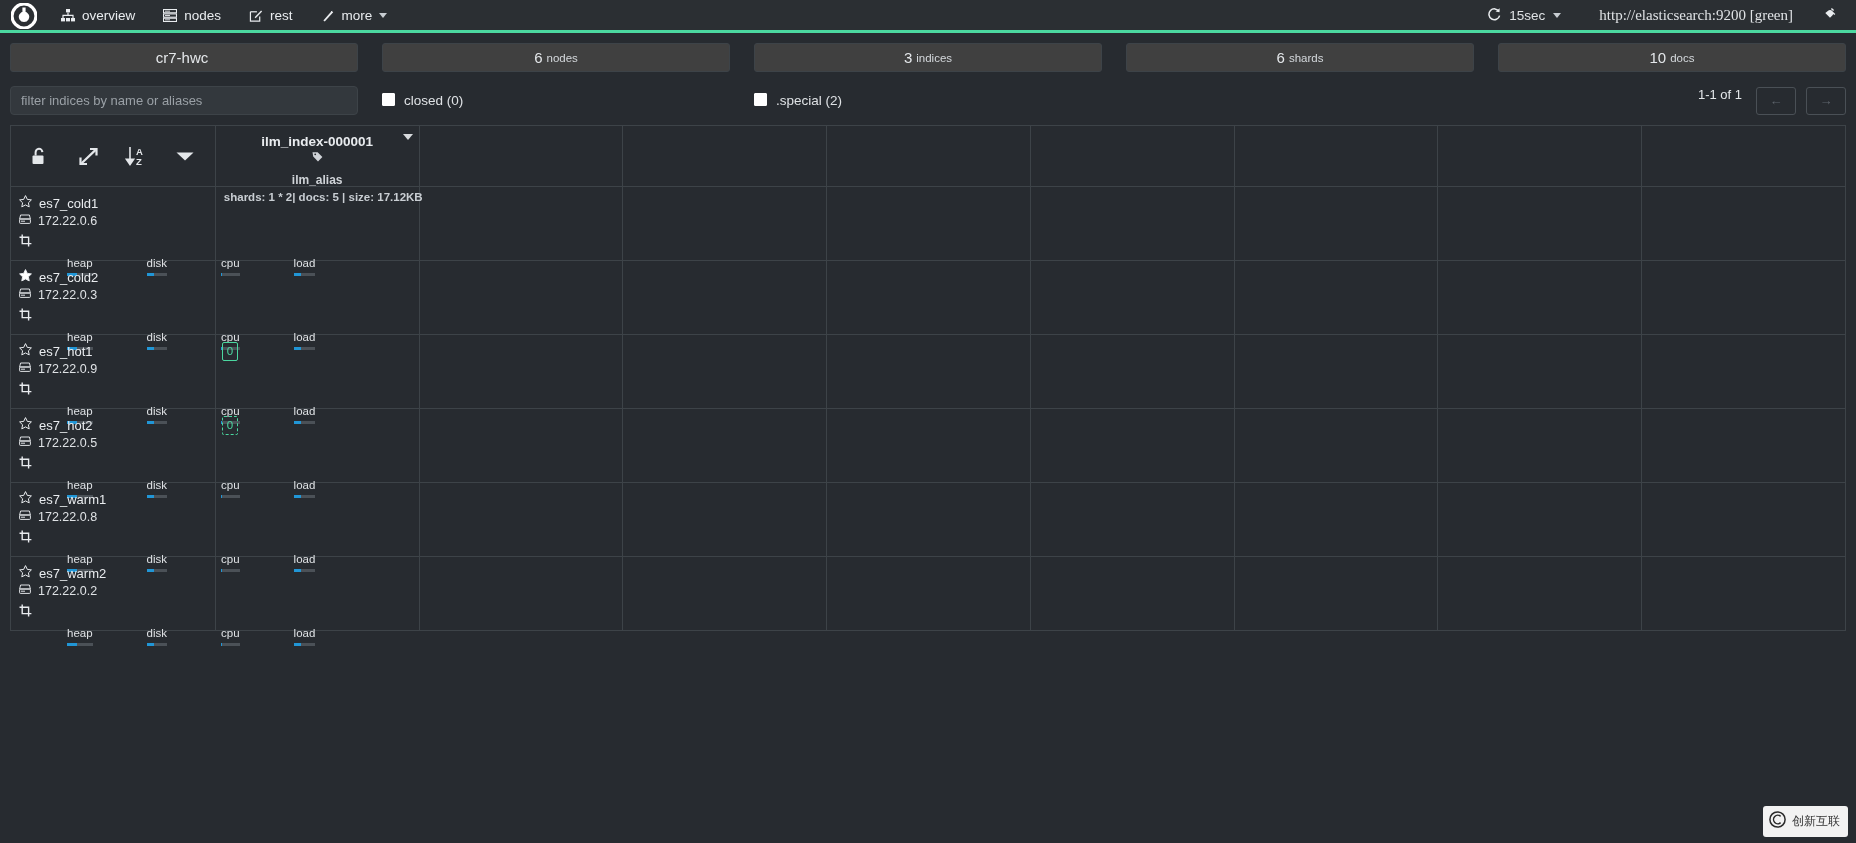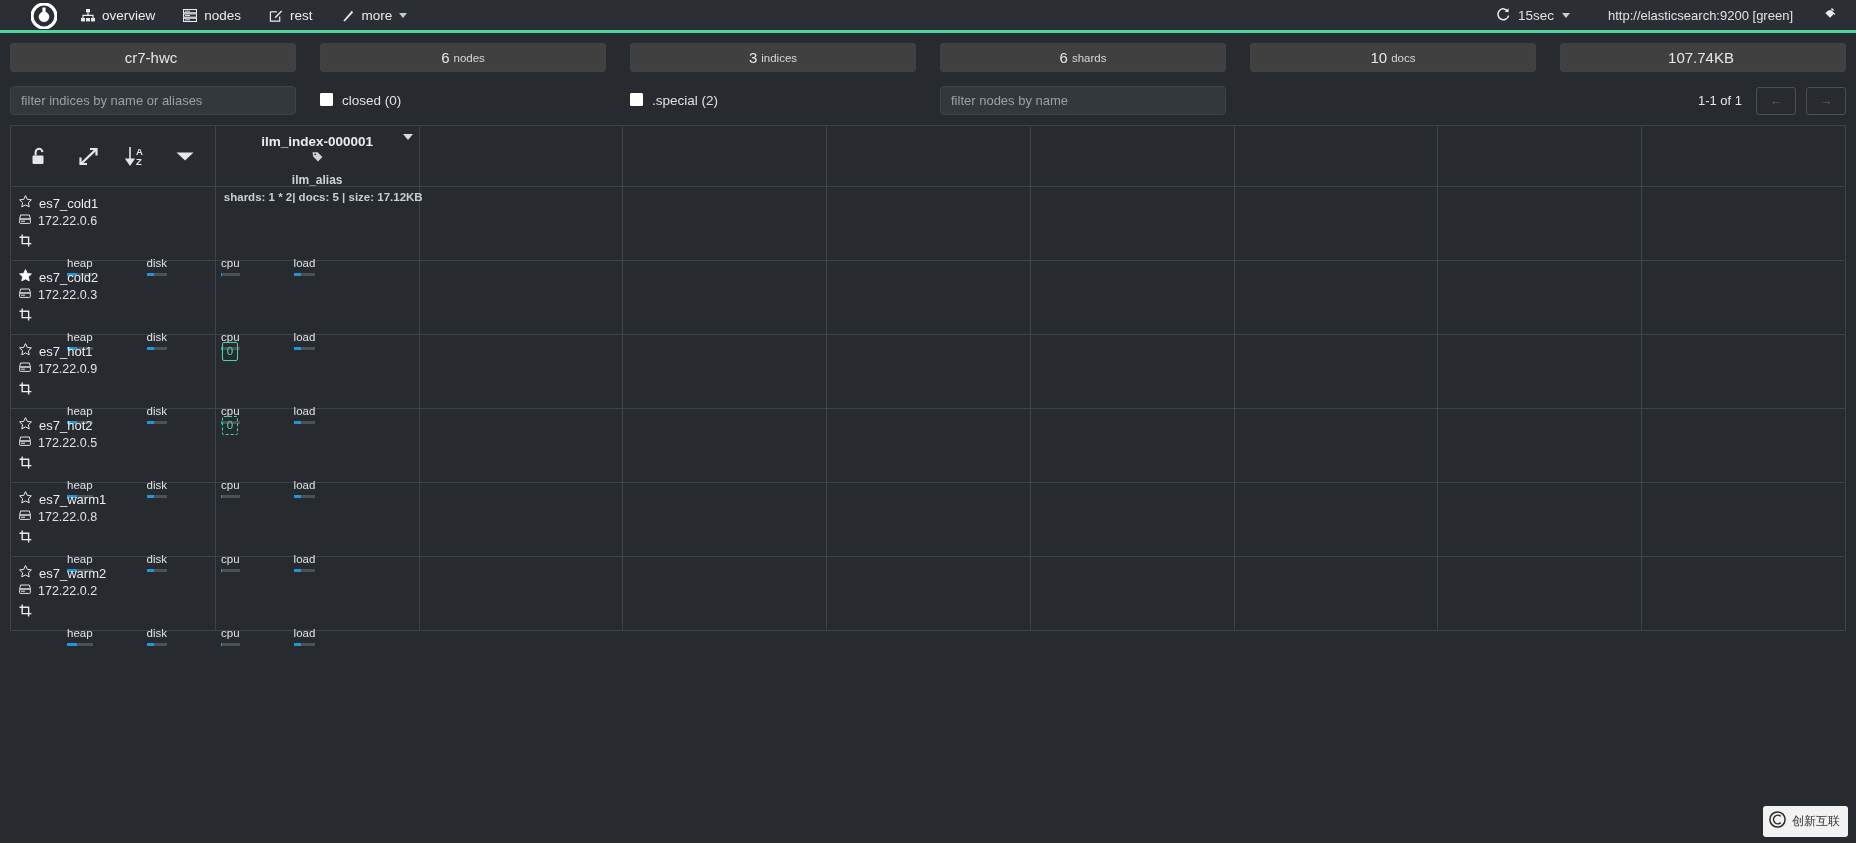--- a/index.html
+++ b/index.html
@@ -10,21 +10,20 @@
     color: #dfe2e5;
     overflow: hidden;
   }
 
   
   .navbar {
     height: 31px;
     background: #2b2f33;
     display: flex;
     position: relative;
-    padding-left: 20px;
   }
   .navbar::after {
     content: "";
     position: absolute;
     left: 0; right: 0; bottom: -2px;
     height: 3px;
     background: #4bd8a0;
   }
   .brand {
     width: 47px;
@@ -44,21 +43,21 @@
   .nav-item .ico { display: flex; align-items: center; }
   .nav-right {
     margin-left: auto;
     display: flex; align-items: center;
   }
   .refresh-item {
     display: flex; align-items: center; gap: 8px;
     font-size: 13.5px; padding: 0 16px; cursor: pointer;
   }
   .cluster-url {
-    font-size: 13px; padding: 0 22px; cursor: pointer; white-space: nowrap;
+    font-size: 15px; padding: 0 22px; cursor: pointer; white-space: nowrap; font-family: Liberation Serif, serif;
   }
   .plug-item { padding: 0 20px 0 4px; display: flex; align-items: center; cursor: pointer; }
   .caret-dn {
     width: 0; height: 0;
     border-left: 4.5px solid transparent;
     border-right: 4.5px solid transparent;
     border-top: 5px solid #c8cdd2;
     display: inline-block;
   }
 
@@ -102,21 +101,21 @@
   }
   .txt-input::placeholder { color: #9aa0a6; }
   .chk-wrap { display: flex; gap: 9px; cursor: pointer; font-size: 13.5px; }
   .chk-box {
     width: 13px; height: 13px;
     background: #fff;
     border: 1px solid #fff;
     border-radius: 1px;
     display: inline-block;
   }
-  .pager { display: flex; align-items: center; justify-content: flex-end; gap: 10px; }
+  .pager { display: flex; align-items: flex-start; justify-content: flex-end; gap: 10px; }
   .pager-label { font-size: 13px; color: #e4e7ea; margin-right: 4px; }
   .pager-btn {
     width: 40px; height: 28px;
     border: 1px solid #4a5056;
     border-radius: 3px;
     background: transparent;
     color: #5d646b;
     font-size: 13px;
     display: flex; align-items: center; justify-content: center;
     cursor: pointer;
@@ -311,44 +310,37 @@
     <span class="stat-unit">indices</span>
   </div>
   <div class="stat-card">
     <span class="stat-num">6</span>
     <span class="stat-unit">shards</span>
   </div>
   <div class="stat-card">
     <span class="stat-num">10</span>
     <span class="stat-unit">docs</span>
   </div>
-  <div class="stat-card">
-    <span class="stat-num">107.74KB</span>
-    <span class="stat-unit"></span>
-  </div>
 </div>
 
 <div class="filter-row">
   <div class="filter-cell">
     <input class="txt-input" type="text" placeholder="filter indices by name or aliases" style="">
   </div>
   <div class="filter-cell">
     <label class="chk-wrap">
       <span class="chk-box"></span>
       <span>closed (0)</span>
     </label>
   </div>
   <div class="filter-cell">
     <label class="chk-wrap">
       <span class="chk-box"></span>
       <span>.special (2)</span>
     </label>
-  </div>
-  <div class="filter-cell">
-    <input class="txt-input" type="text" placeholder="filter nodes by name" style="">
   </div>
   <div class="filter-cell"></div>
   <div class="filter-cell pager">
     <span class="pager-label">1-1 of 1</span>
     <button class="pager-btn">←</button>
     <button class="pager-btn">→</button>
   </div>
 </div>
 
 <div class="grid-wrap">

